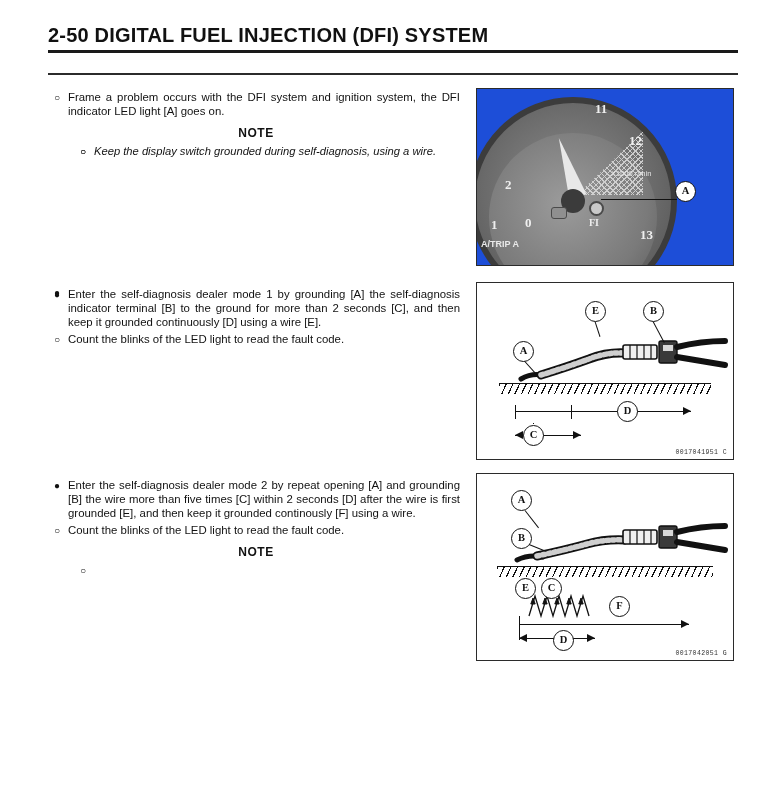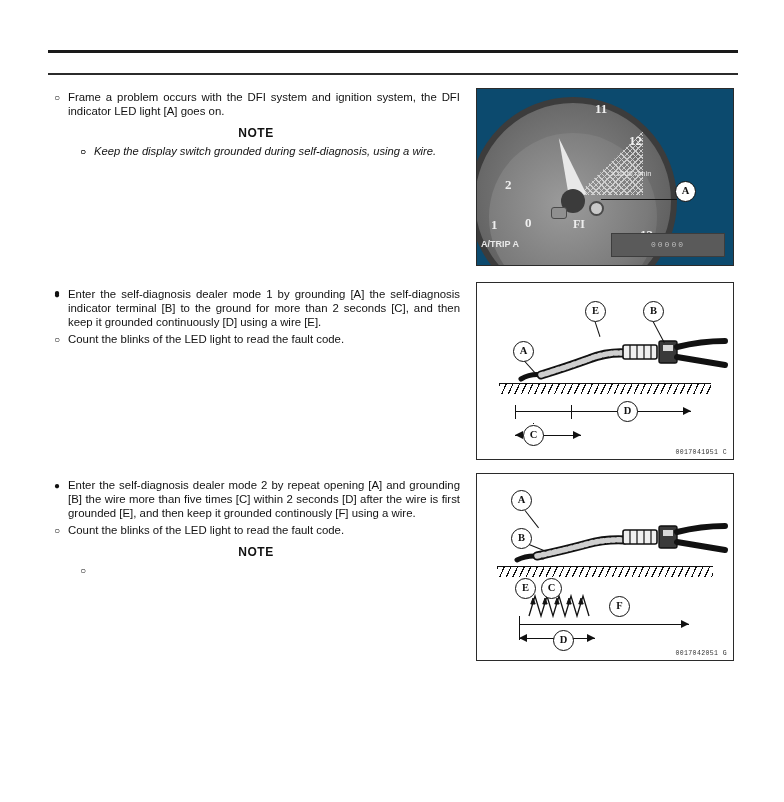--- a/index.html
+++ b/index.html
@@ -21,56 +21,59 @@
   .bul-filled{font-size:11px;}
   .note-h{text-align:center;font-weight:bold;font-size:12px;margin:8px 0 4px 0;letter-spacing:.5px;}
   .note-list{margin-left:26px;}
   .note-list .li{font-style:italic;font-size:11.2px;line-height:14px;}
 
   
   .fig{position:absolute;border:1px solid #2b2b2b;background:#fff;overflow:hidden;}
   .figcap{position:absolute;right:6px;bottom:3px;font-size:6.5px;color:#333;letter-spacing:.4px;font-family:"Liberation Mono",monospace;}
 
   
-  .meter{background:#0c4a6e;}
+  .meter{background:#1d4ed8;}
   .meter-inner{position:absolute;inset:0;}
   .dial{position:absolute;border-radius:50%;}
   .dial-main{left:-8px;top:8px;width:196px;height:196px;background:radial-gradient(circle at 48% 45%,#8d8d8d 0%,#6a6a6a 58%,#4c4c4c 100%);border:6px solid #3c3c3c;}
   .dial-face{position:absolute;left:14px;top:30px;width:168px;height:168px;border-radius:50%;background:radial-gradient(circle at 45% 42%,#9b9b9b 0%,#7a7a7a 62%,#575757 100%);}
   .needle{position:absolute;left:92px;top:46px;width:0;height:0;border-left:9px solid transparent;border-right:9px solid transparent;border-bottom:62px solid #e8e8e8;transform:rotate(-18deg);transform-origin:50% 100%;}
   .hub{position:absolute;left:84px;top:100px;width:24px;height:24px;border-radius:50%;background:#3b3b3b;}
   .tick{position:absolute;color:#efefef;font-size:13px;font-weight:bold;font-family:"Liberation Serif",serif;}
   .rpmlabel{position:absolute;color:#e5e5e5;font-size:7.5px;font-family:"Liberation Sans",sans-serif;}
   .meshwedge{position:absolute;left:100px;top:42px;width:66px;height:64px;background:
      repeating-linear-gradient(45deg,#dcdcdc 0 1px,transparent 1px 4px),
      repeating-linear-gradient(-45deg,#dcdcdc 0 1px,transparent 1px 4px);
      clip-path:polygon(0 100%,100% 0,100% 100%);opacity:.85;}
   .trip{position:absolute;left:4px;bottom:16px;color:#e9e9e9;font-size:9px;font-weight:bold;font-family:"Liberation Sans",sans-serif;}
   .lcd{position:absolute;right:8px;bottom:8px;width:112px;height:22px;background:#5a5a5a;border:1px solid #3d3d3d;color:#bdbdbd;font-size:8px;letter-spacing:2px;text-align:center;line-height:22px;font-family:"Liberation Mono",monospace;}
   .ledlamp{position:absolute;left:112px;top:112px;width:11px;height:11px;border-radius:50%;background:#c9c9c9;border:2px solid #4a4a4a;}
-  .fi{position:absolute;left:96px;top:128px;color:#ededed;font-size:12px;font-weight:bold;font-family:"Liberation Serif",serif;}
+  .fi{position:absolute;left:112px;top:128px;color:#ededed;font-size:10px;font-weight:bold;font-family:"Liberation Serif",serif;}
   .lamp2{position:absolute;left:74px;top:118px;width:14px;height:10px;border-radius:3px;background:#8f8f8f;border:1px solid #4a4a4a;}
 
   
   .co{position:absolute;width:19px;height:19px;border-radius:50%;border:1.3px solid #111;background:#fff;font-size:10.5px;line-height:17px;text-align:center;font-family:"Liberation Serif",serif;font-weight:bold;color:#111;z-index:4;}
   .ld{position:absolute;background:#111;height:1.1px;transform-origin:0 50%;z-index:3;}
 
   
   .wire-svg{position:absolute;left:0;top:0;}
   .hatch{position:absolute;height:10px;background:repeating-linear-gradient(115deg,#111 0 1.2px,transparent 1.2px 6px);border-top:1.4px solid #111;}
   .dimline{position:absolute;height:1.2px;background:#111;}
   .tickv{position:absolute;width:1.2px;background:#111;}
   .arrow-r{position:absolute;width:0;height:0;border-top:4px solid transparent;border-bottom:4px solid transparent;border-left:8px solid #111;}
   .arrow-l{position:absolute;width:0;height:0;border-top:4px solid transparent;border-bottom:4px solid transparent;border-right:8px solid #111;}
 </style>
 </head>
 <body>
 
 <div class="page">
 
+  <div class="hdr">
+    <div class="hdr-title">2-50 DIGITAL FUEL INJECTION (DFI) SYSTEM</div>
+  </div>
   <div class="rule-thick"></div>
   <div class="rule-thin"></div>
 
   <div class="col" style="top:90px;">
 
     <div class="li">
       <span class="bul">○</span>
       <span>Frame a problem occurs with the DFI system and ignition system, the DFI indicator LED light [A] goes on.</span>
     </div>
 
@@ -136,21 +139,20 @@
       <div class="tick" style="left:14px;top:128px;">1</div>
       <div class="tick" style="left:48px;top:126px;">0</div>
 
       <div class="rpmlabel" style="left:86px;top:80px;margin-left:48px;">X1000 r/min</div>
 
       <div class="lamp2"></div>
       <div class="ledlamp"></div>
       <div class="fi">FI</div>
 
       <div class="trip">A/TRIP A</div>
-      <div class="lcd">00000</div>
 
       <div class="ld" style="left:124px;top:110px;width:76px;"></div>
       <div class="co" style="left:198px;top:92px;">A</div>
     </div>
   </div>
 
   <div class="fig" style="left:476px;top:282px;width:256px;height:176px;">
     <svg class="wire-svg" width="256" height="176" viewBox="0 0 256 176">
 
       <path d="M44 96 q10 -6 22 -4" stroke="#111" stroke-width="5" fill="none" stroke-linecap="round"></path>

